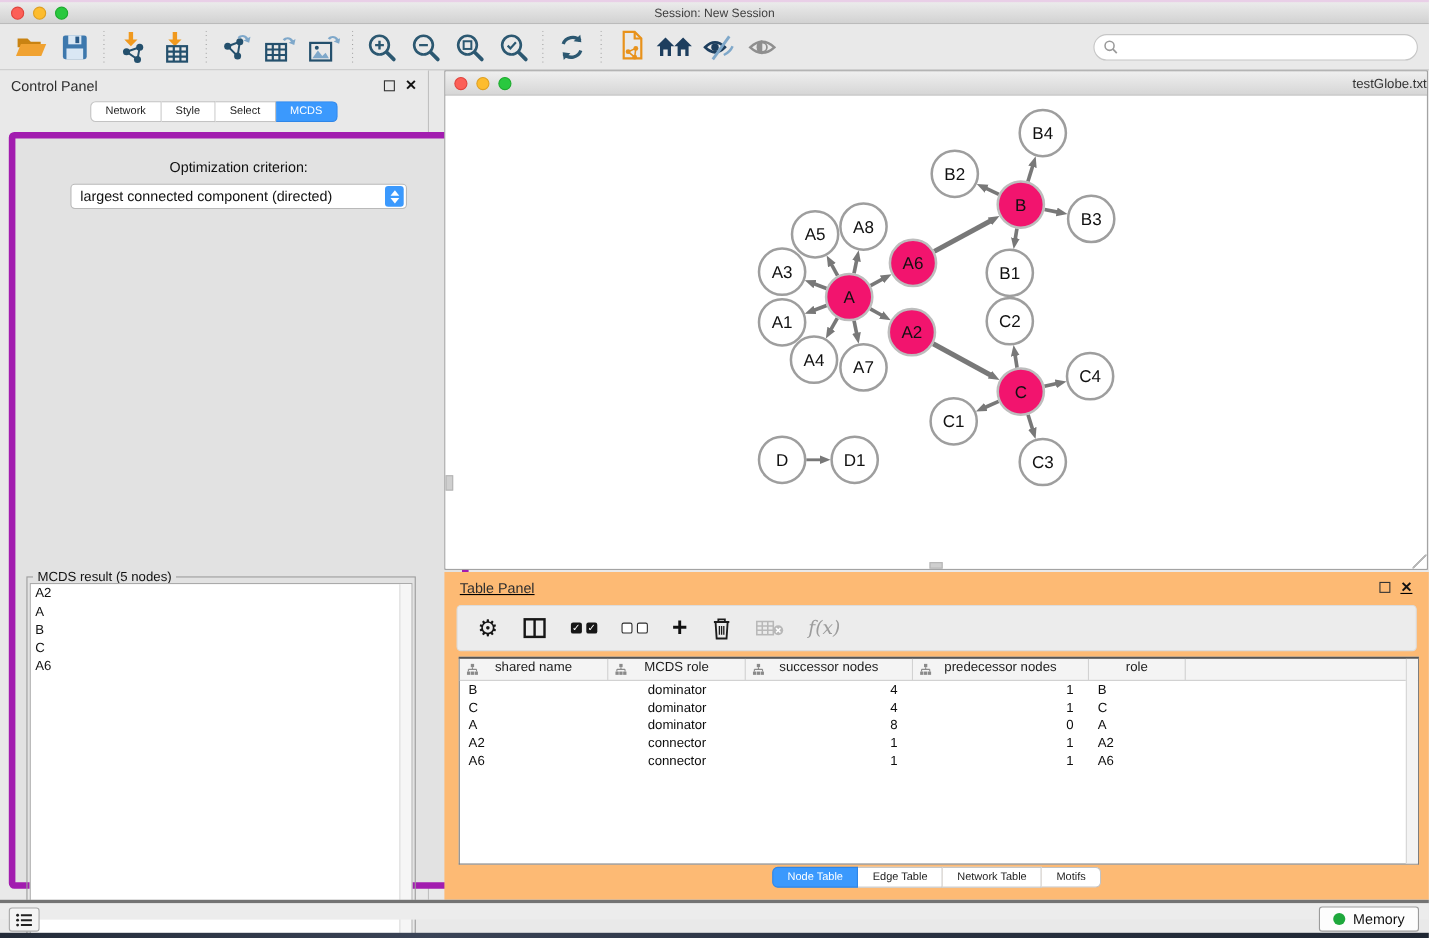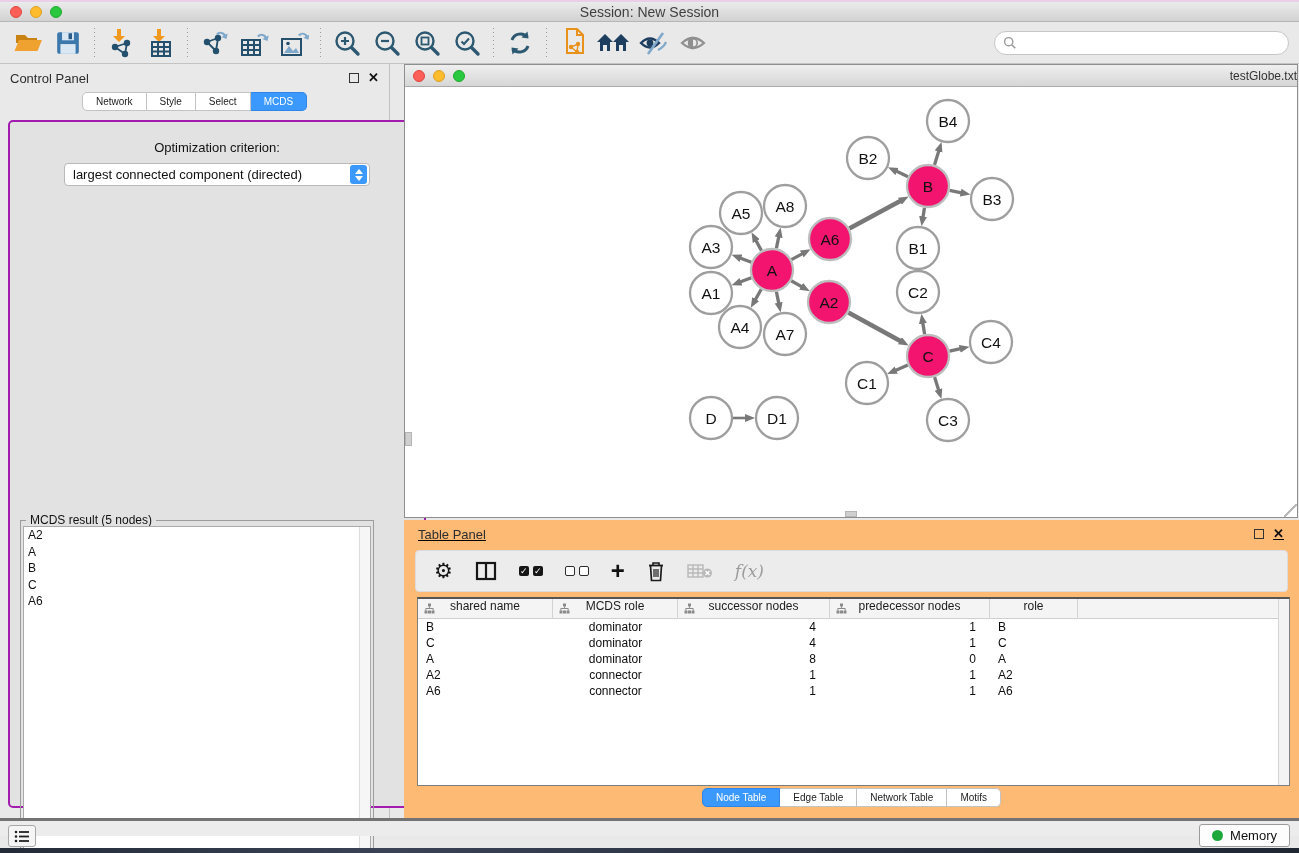--- a/index.html
+++ b/index.html
@@ -9,21 +9,21 @@
   
   .titlebar { position:absolute; left:0; top:0; width:1299px; height:22px;
     background:linear-gradient(#ebebeb,#d2d2d2); border-top:2px solid #e9cfe7;
     border-bottom:1px solid #b6b6b6; display:flex; align-items:center; }
   .lights { display:flex; gap:8px; margin-left:10px; }
   .light { width:12px; height:12px; border-radius:50%; }
   .light.red { background:#fc5f57; border:1px solid #e0443e; }
   .light.yellow { background:#fdbc2e; border:1px solid #dfa023; }
   .light.green { background:#29c83f; border:1px solid #1eab2f; }
   .titlebar .title { position:absolute; left:0; right:0; text-align:center;
-    font-size:14px; color:#3f3f3f; }
+    font-size:11px; color:#3f3f3f; }
 
   
   .toolbar { position:absolute; left:0; top:22px; width:1299px; height:42px;
     background:#e9e9e9; border-bottom:1px solid #c3c3c3; display:flex; align-items:center; }
   .tbtn { height:36px; min-width:40px; display:flex; align-items:center; justify-content:center; }
   .tsep { width:1px; height:30px; margin:0 6px;
     background-image:linear-gradient(#9a9a9a 30%, rgba(0,0,0,0) 0%);
     background-size:1px 4px; background-repeat:repeat-y; }
   .search { position:absolute; right:10px; top:9px; width:295px; height:24px;
     background:#fff; border:1px solid #c6c6c6; border-radius:12px;
@@ -42,21 +42,21 @@
 
   
   .seg { display:flex; justify-content:center; }
   .seg .seg-btn { font-size:10px; color:#1d1d1d; background:#fff; border:1px solid #c3c3c3;
     border-left:none; padding:3px 13px; cursor:default; }
   .seg .seg-btn:first-child { border-left:1px solid #c3c3c3; border-radius:5px 0 0 5px; }
   .seg .seg-btn:last-child { border-radius:0 5px 5px 0; }
   .seg .seg-btn.sel { background:#3b99fd; border-color:#2f86e8; color:#fff; }
 
   .cp-inner { position:absolute; left:8px; top:56px; width:418px; height:688px;
-    background:#e2e2e2; border:2px solid #a21caf; border-radius:5px; }
+    background:#e2e2e2; border:6px solid #a21caf; border-radius:5px; }
   .opt-label { text-align:center; margin-top:18px; font-size:13px; color:#111; }
   .combo { position:relative; margin:8px auto 0 auto; width:306px; height:23px; background:#fff;
     border:1px solid #b9b9b9; border-radius:4px; display:flex; align-items:center; }
   .combo .combo-text { font-size:13px; color:#111; padding-left:8px; flex:1;
     white-space:nowrap; overflow:hidden; }
   .combo .stepper { width:17px; height:19px; margin-right:2px; background:#3b99fd;
     border-radius:3px; display:flex; flex-direction:column; align-items:center; justify-content:center; gap:2px; }
   .stepper .tri { width:0; height:0; border-left:4px solid transparent; border-right:4px solid transparent; }
   .tri.up { border-bottom:5px solid #fff; }
   .tri.down { border-top:5px solid #fff; }

